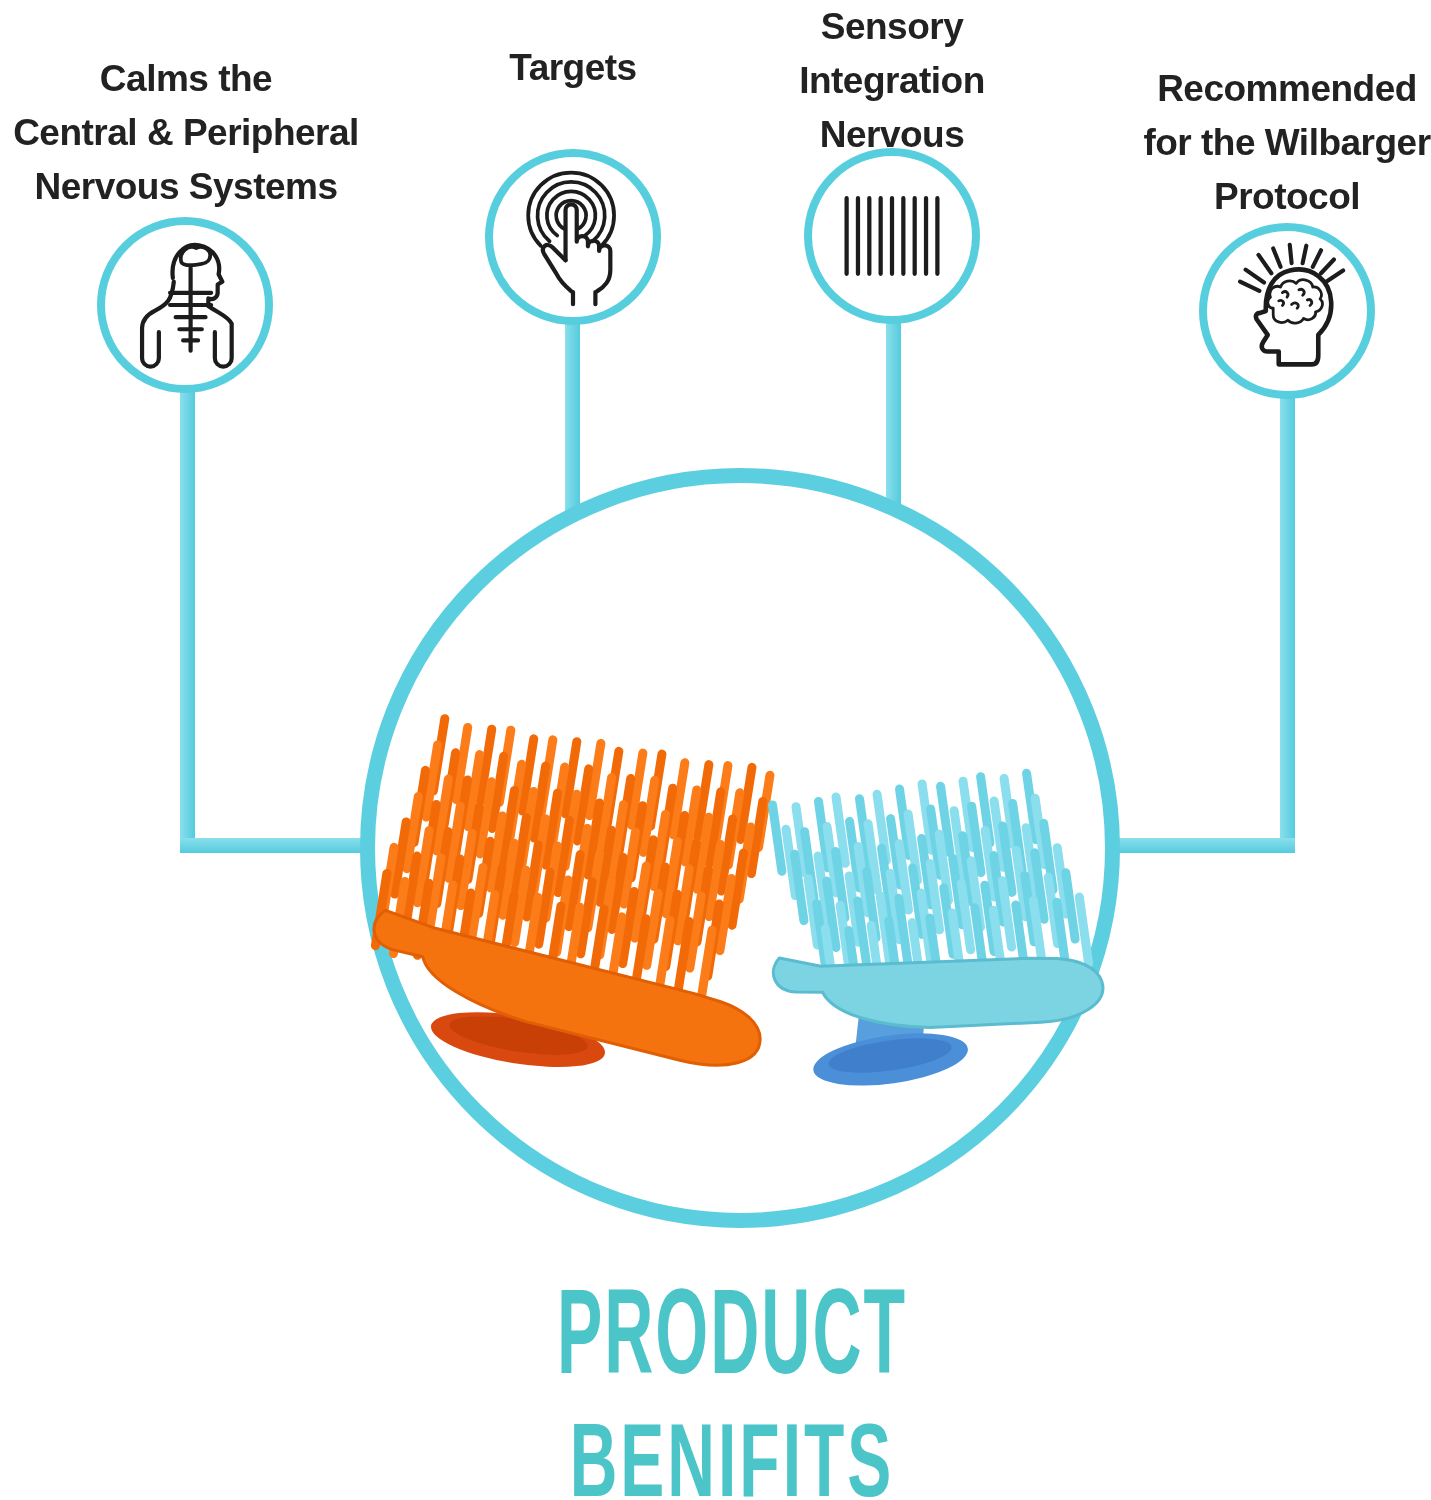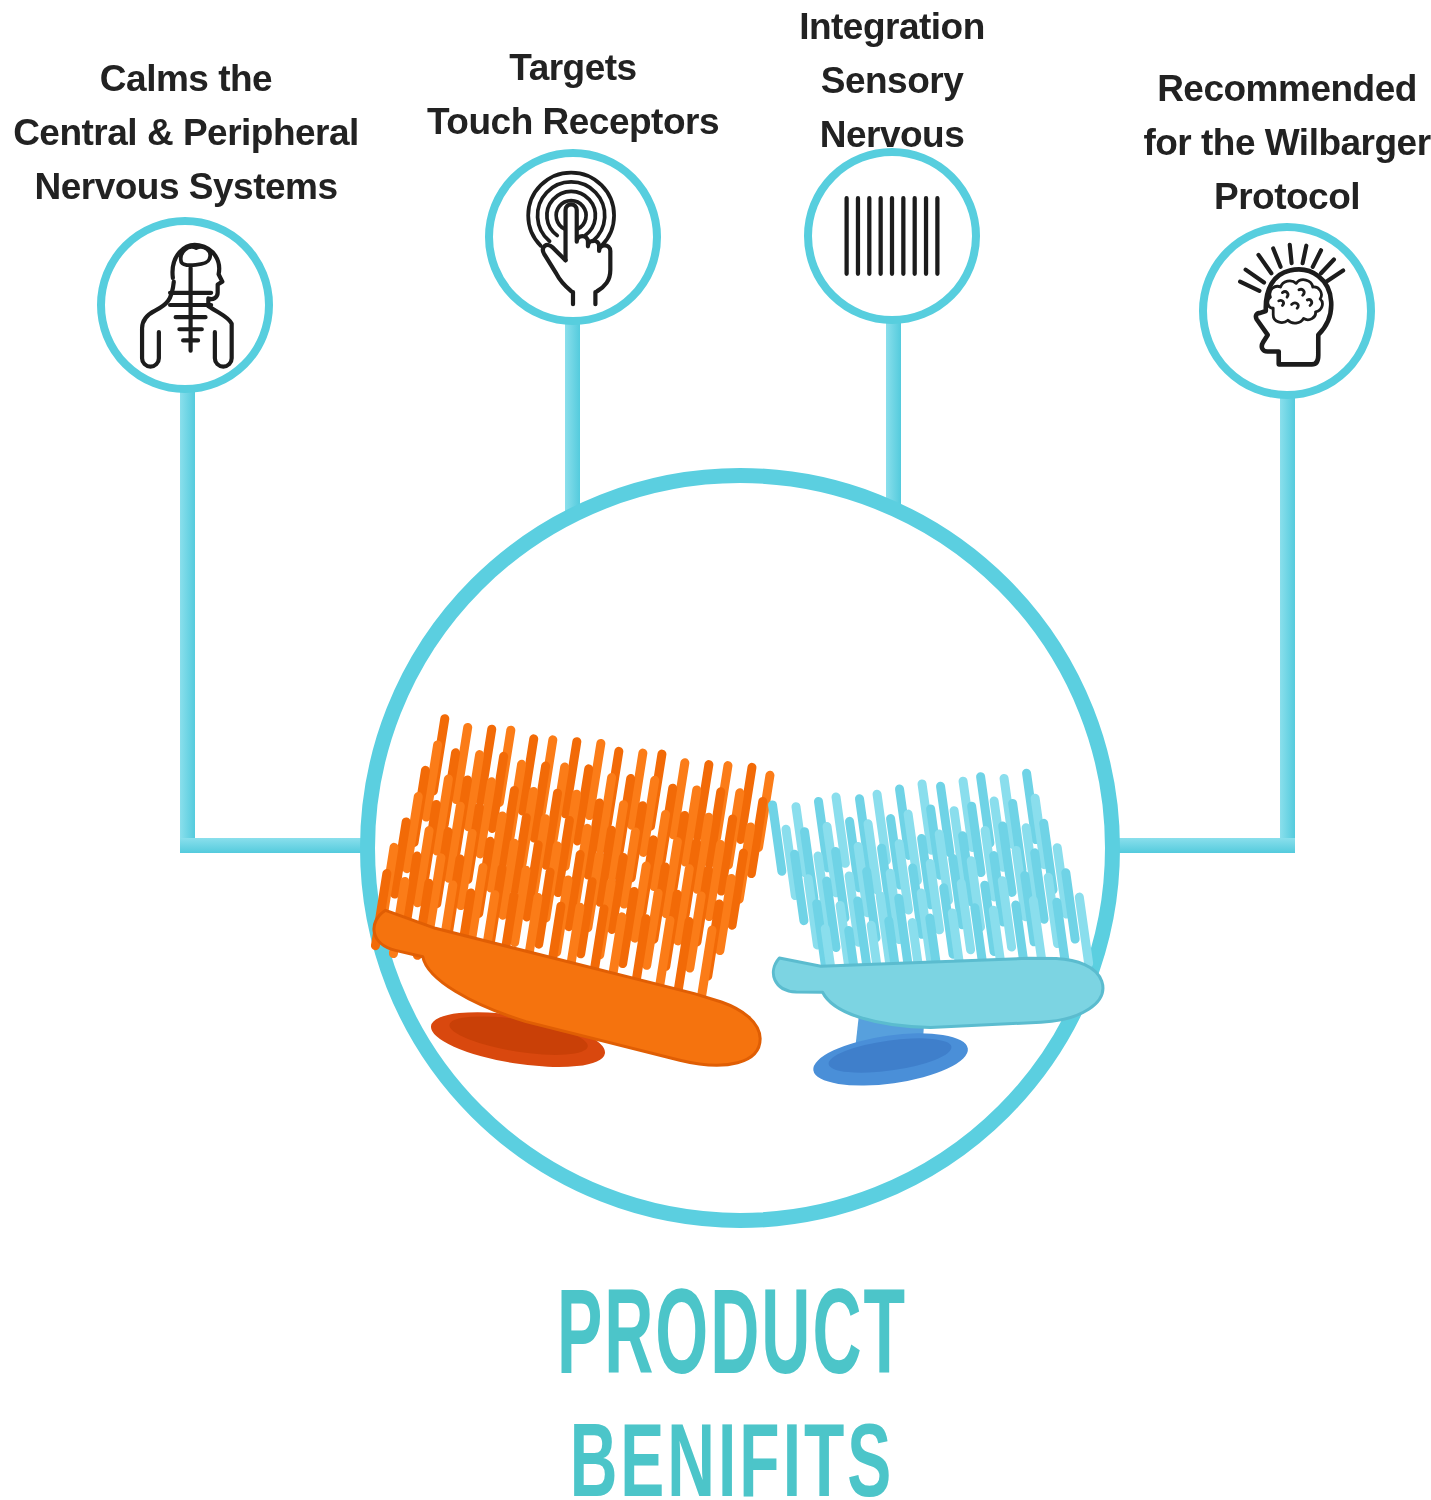--- a/index.html
+++ b/index.html
@@ -44,25 +44,24 @@
   <div class="stem" style="left:1280px;top:395px;height:458px;"></div>
   <div class="elbow" style="left:1104px;top:838px;width:191px;"></div>
 
   <div class="benefit-label" style="left:-44px;top:52px;">
     <div>Calms the</div>
     <div>Central &amp; Peripheral</div>
     <div>Nervous Systems</div>
   </div>
   <div class="benefit-label" style="left:343px;top:41px;">
     <div>Targets</div>
-    <div>Touch Receptors</div>
   </div>
   <div class="benefit-label" style="left:662px;top:0px;">
+    <div>Sensory</div>
     <div>Integration</div>
-    <div>Sensory</div>
     <div>Nervous</div>
   </div>
   <div class="benefit-label" style="left:1057px;top:62px;">
     <div>Recommended</div>
     <div>for the Wilbarger</div>
     <div>Protocol</div>
   </div>
 
   <div class="circle" style="left:97px;top:217px;">
     <svg class="icon-svg" width="112" height="140" viewBox="0 0 120 150">

